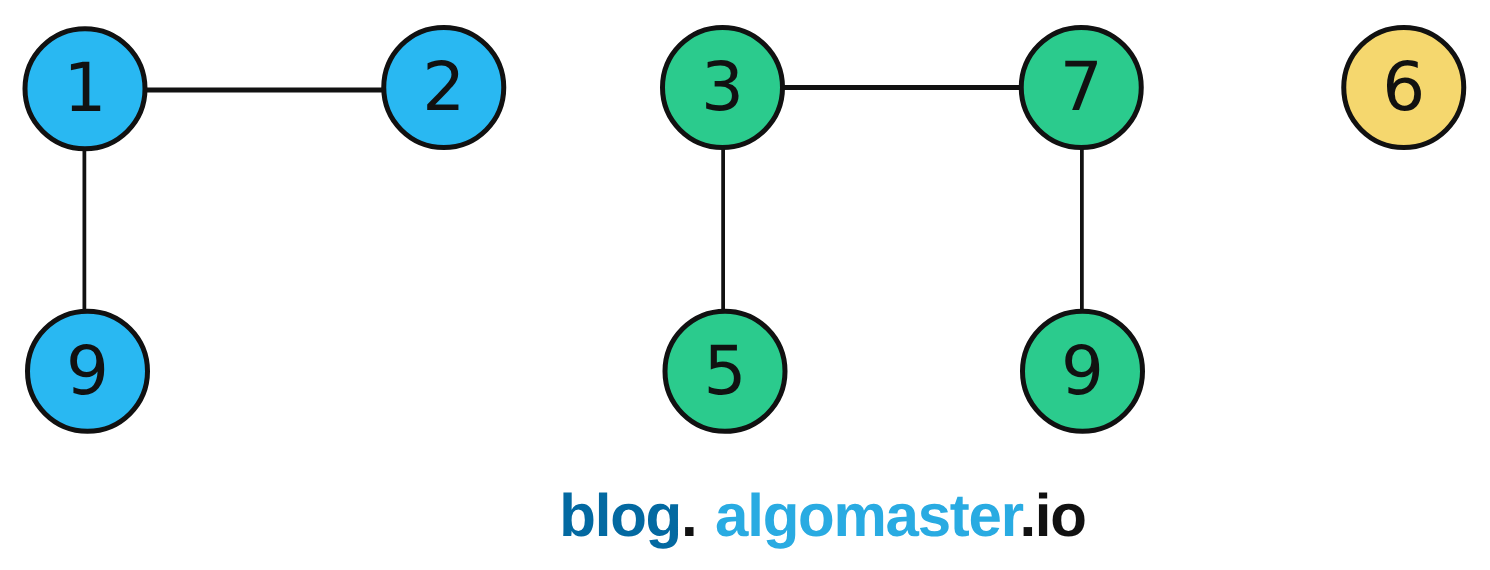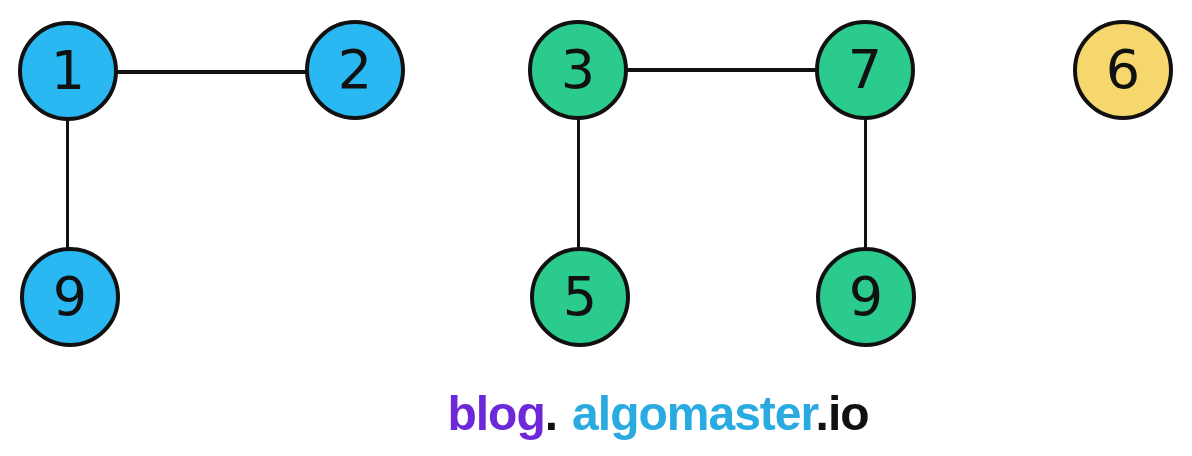--- a/index.html
+++ b/index.html
@@ -44,21 +44,21 @@
     top: 388px;
     left: 658px;
     transform: translateX(-50%);
     font-family: "Liberation Sans", sans-serif;
     font-size: 48px;
     font-weight: bold;
     letter-spacing: -1px;
     white-space: nowrap;
     line-height: 1.1;
   }
-  .wm-green { color: #6d28d9; }
+  .wm-green { color: #0369a1; }
   .wm-blue  { color: #29abe2; margin-left: 15px; }
   .wm-black { color: #111111; }
 </style>
 </head>
 <body>
 
 <div class="canvas">
 
   <div class="edge edge-h" style="left:116px; top:70px; width:191px;"></div>
   <div class="edge edge-v" style="left:66px; top:119px; height:130px;"></div>

